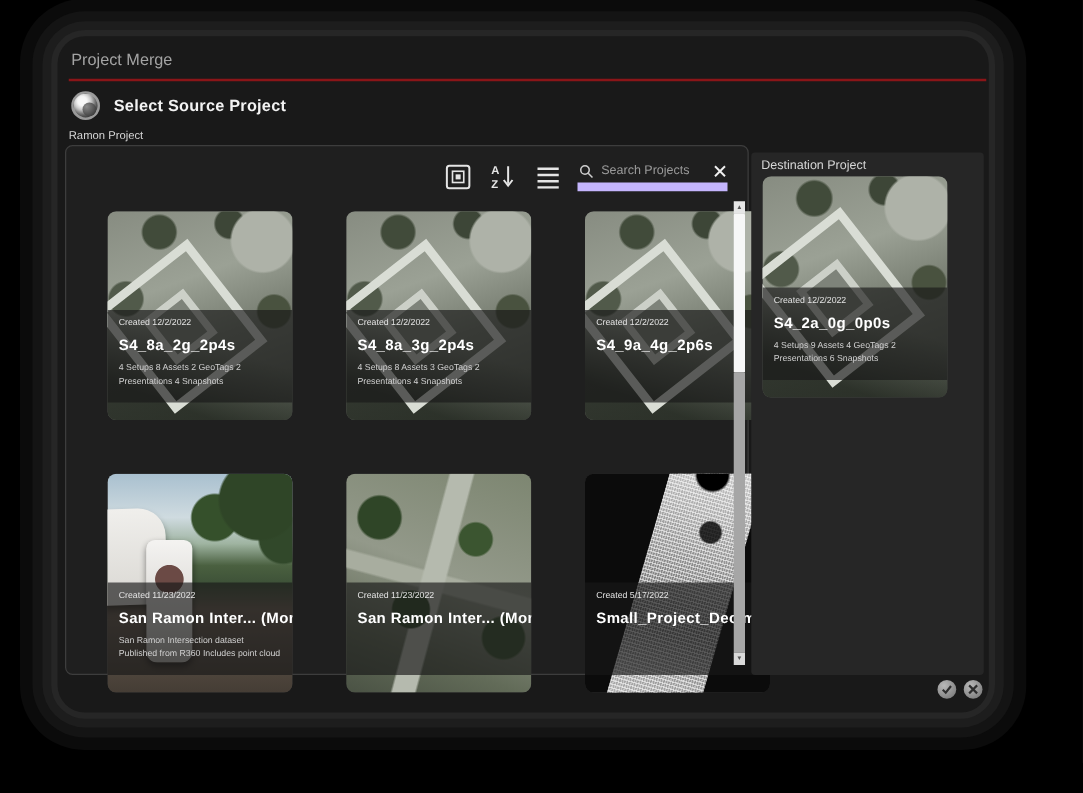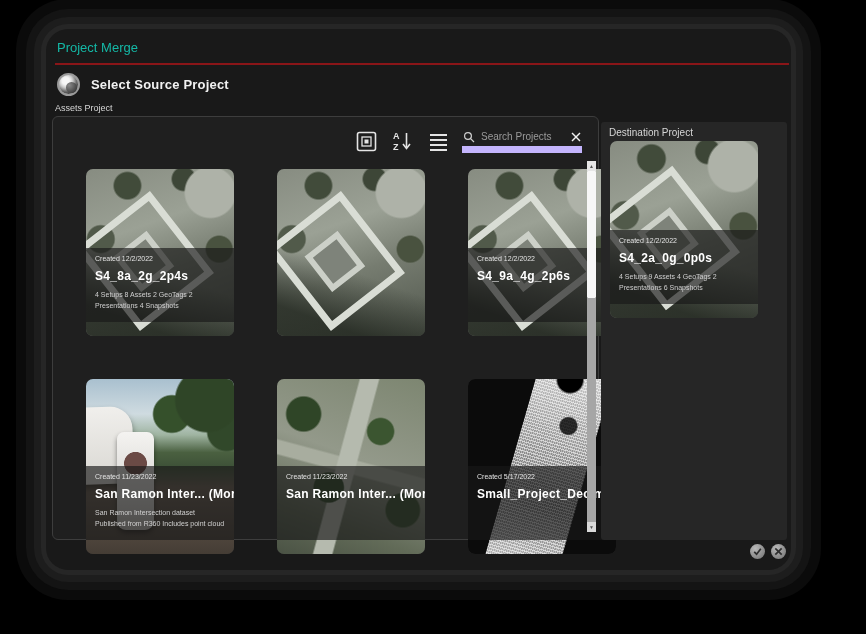--- a/index.html
+++ b/index.html
@@ -3,21 +3,21 @@
 <meta charset="utf-8">
 <style>
   html,body{margin:0;padding:0;width:866px;height:634px;background:#000;overflow:hidden;
     font-family:"Liberation Sans", sans-serif;}
   *{box-sizing:border-box;}
 
   
   .window{position:absolute;left:46px;top:29px;width:745px;height:541px;background:#191919;
     border-radius:22px;
     box-shadow:0 0 0 5px #262626,0 0 0 12px #1d1d1d,0 0 0 20px #141414,0 0 0 30px #0b0b0b;}
-  .win-title{position:absolute;left:11px;top:11px;font-size:13px;color:#14b8a6;}
+  .win-title{position:absolute;left:11px;top:11px;font-size:13px;color:#a3a3a3;}
   .divider{position:absolute;left:9px;top:34px;width:734px;height:2px;background:#8a1518;}
 
   .step-row{position:absolute;left:11px;top:44px;display:flex;align-items:center;gap:11px;}
   .step-icon{width:23px;height:23px;border-radius:50%;position:relative;
     background:radial-gradient(circle at 35% 30%, #f7f7f7 0 20%, #d8d8d8 40%, #8d8d8d 70%, #555 100%);
     border:2px solid #9a9a9a;box-shadow:inset -2px -3px 5px rgba(0,0,0,.55);}
   .step-icon::after{content:"";position:absolute;right:1px;bottom:1px;width:11px;height:11px;border-radius:50%;
     background:radial-gradient(circle at 30% 30%, #8a8a8a, #3b3b3b 80%);}
   .step-label{font-size:13px;font-weight:600;color:#f2f2f2;letter-spacing:.2px;}
 
@@ -116,21 +116,21 @@
 <div class="window">
 
   <div class="win-title">Project Merge</div>
   <div class="divider"></div>
 
   <div class="step-row">
     <div class="step-icon"></div>
     <div class="step-label">Select Source Project</div>
   </div>
 
-  <div class="src-label">Assets Project</div>
+  <div class="src-label">Ramon Project</div>
 
   <div class="source-panel">
 
     <div class="toolbar">
       <div class="tb-btn">
         <svg width="21" height="21" viewBox="0 0 21 21">
           <rect x="1.5" y="1.5" width="18" height="18" rx="2" fill="none" stroke="#e5e5e5" stroke-width="1.6"></rect>
           <rect x="6" y="6" width="9" height="9" fill="none" stroke="#e5e5e5" stroke-width="1.3"></rect>
           <rect x="8.5" y="8.5" width="4" height="4" fill="#e5e5e5"></rect>
         </svg>
@@ -168,20 +168,25 @@
         <div class="card">
           <div class="card-img img-aerial-building"></div>
           <div class="card-overlay">
             <div class="card-created">Created 12/2/2022</div>
             <div class="card-title">S4_8a_2g_2p4s</div>
             <div class="card-desc">4 Setups 8 Assets 2 GeoTags 2 Presentations 4 Snapshots</div>
           </div>
         </div>
         <div class="card">
           <div class="card-img img-aerial-building"></div>
+          <div class="card-overlay">
+            <div class="card-created">Created 12/2/2022</div>
+            <div class="card-title">S4_8a_3g_2p4s</div>
+            <div class="card-desc">4 Setups 8 Assets 3 GeoTags 2 Presentations 4 Snapshots</div>
+          </div>
         </div>
         <div class="card">
           <div class="card-img img-aerial-building"></div>
           <div class="card-overlay">
             <div class="card-created">Created 12/2/2022</div>
             <div class="card-title">S4_9a_4g_2p6s</div>
             <div class="card-desc"></div>
           </div>
         </div>
         <div class="card">

